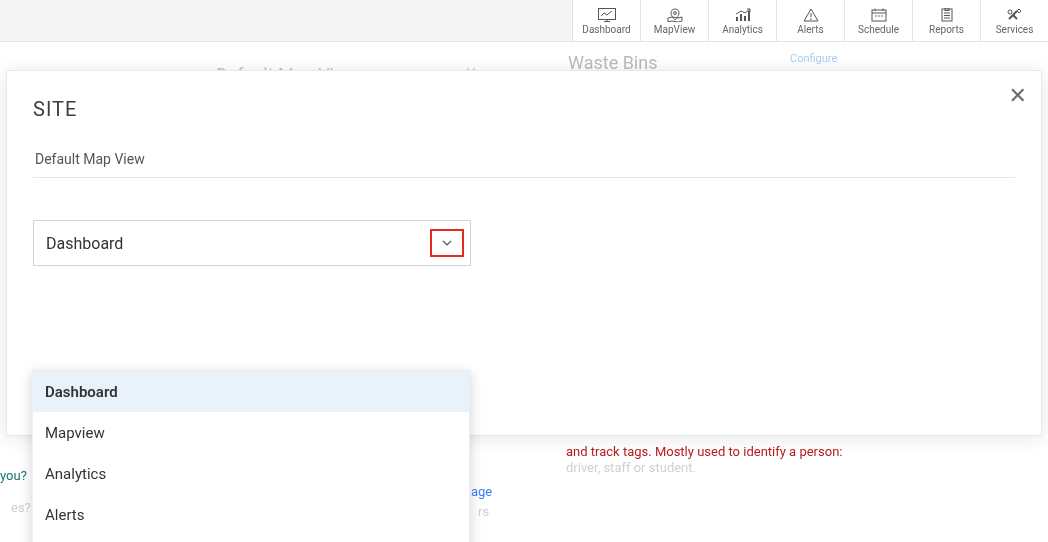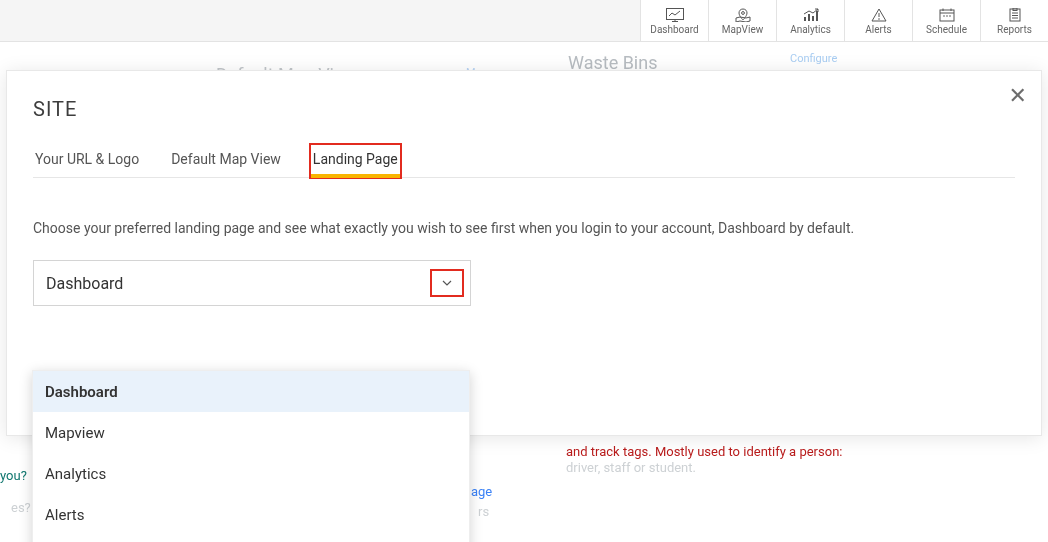--- a/index.html
+++ b/index.html
@@ -245,20 +245,31 @@
         <svg width="16" height="14" viewBox="0 0 16 14">
             <rect x="3" y="1" width="10" height="12" fill="none" stroke="#555"></rect>
             <rect x="6" y="0" width="4" height="2.5" fill="none" stroke="#555"></rect>
             <line x1="5" y1="5" x2="11" y2="5" stroke="#555"></line>
             <line x1="5" y1="7.5" x2="11" y2="7.5" stroke="#555"></line>
             <line x1="5" y1="10" x2="11" y2="10" stroke="#555"></line>
           </svg>
       </span>
       <span class="label">Reports</span>
     </div>
+    <div class="nav-item">
+      <span class="nav-icon">
+        <svg width="18" height="14" viewBox="0 0 18 14">
+            <path d="M3 11 L11 3" stroke="#555" stroke-width="2"></path>
+            <path d="M13 1 L15 3 L13 5 L11 3 Z" fill="none" stroke="#555"></path>
+            <path d="M11 11 L7 7" stroke="#555" stroke-width="2"></path>
+            <circle cx="4" cy="4" r="2" fill="none" stroke="#555"></circle>
+          </svg>
+      </span>
+      <span class="label">Services</span>
+    </div>
   </div>
 </div>
 
 <div class="bg-text" style="left:216px; top:64px; font-size:18px; color:#c1c5c9;">Default Map View</div>
 <div class="bg-text" style="left:466px; top:66px; color:#b9d4f4;">Map</div>
 <div class="bg-text" style="left:568px; top:52px; font-size:18px; color:#b7bcc1;">Waste Bins</div>
 <div class="bg-text" style="left:790px; top:52px; color:#a9cdf2;">Configure</div>
 <div class="bg-text" style="left:566px; top:444px; font-size:13px; color:#b91c1c;">and track tags. Mostly used to identify a person:</div>
 <div class="bg-text" style="left:566px; top:460px; font-size:13px; color:#cdd1d4;">driver, staff or student.</div>
 <div class="bg-text" style="left:0px; top:468px; font-size:13px; color:#0f766e;">you?</div>
@@ -266,26 +277,23 @@
 <div class="bg-text" style="left:471px; top:484px; font-size:13px; color:#3b82f6;">age</div>
 <div class="bg-text" style="left:478px; top:504px; font-size:13px; color:#cdd1d4;">rs</div>
 
 <div class="modal">
   <div class="modal-close">
     <span>✕</span>
   </div>
   <h2 class="modal-title">SITE</h2>
 
   <div class="tabs">
-    <div class="tab"><span>Your URL &amp; Logo</span></div>
     <div class="tab"><span>Default Map View</span></div>
-    <div class="tab active highlighted"><span>Landing Page</span></div>
   </div>
 
-  <div class="desc">Choose your preferred landing page and see what exactly you wish to see first when you login to your account, Dashboard by default.</div>
 
   <div class="select">
     <span>Dashboard</span>
     <span class="chev-box">
       <svg width="12" height="8" viewBox="0 0 12 8">
           <path d="M2 2 L6 6 L10 2" fill="none" stroke="#555" stroke-width="1.2"></path>
         </svg>
     </span>
   </div>
 </div>

